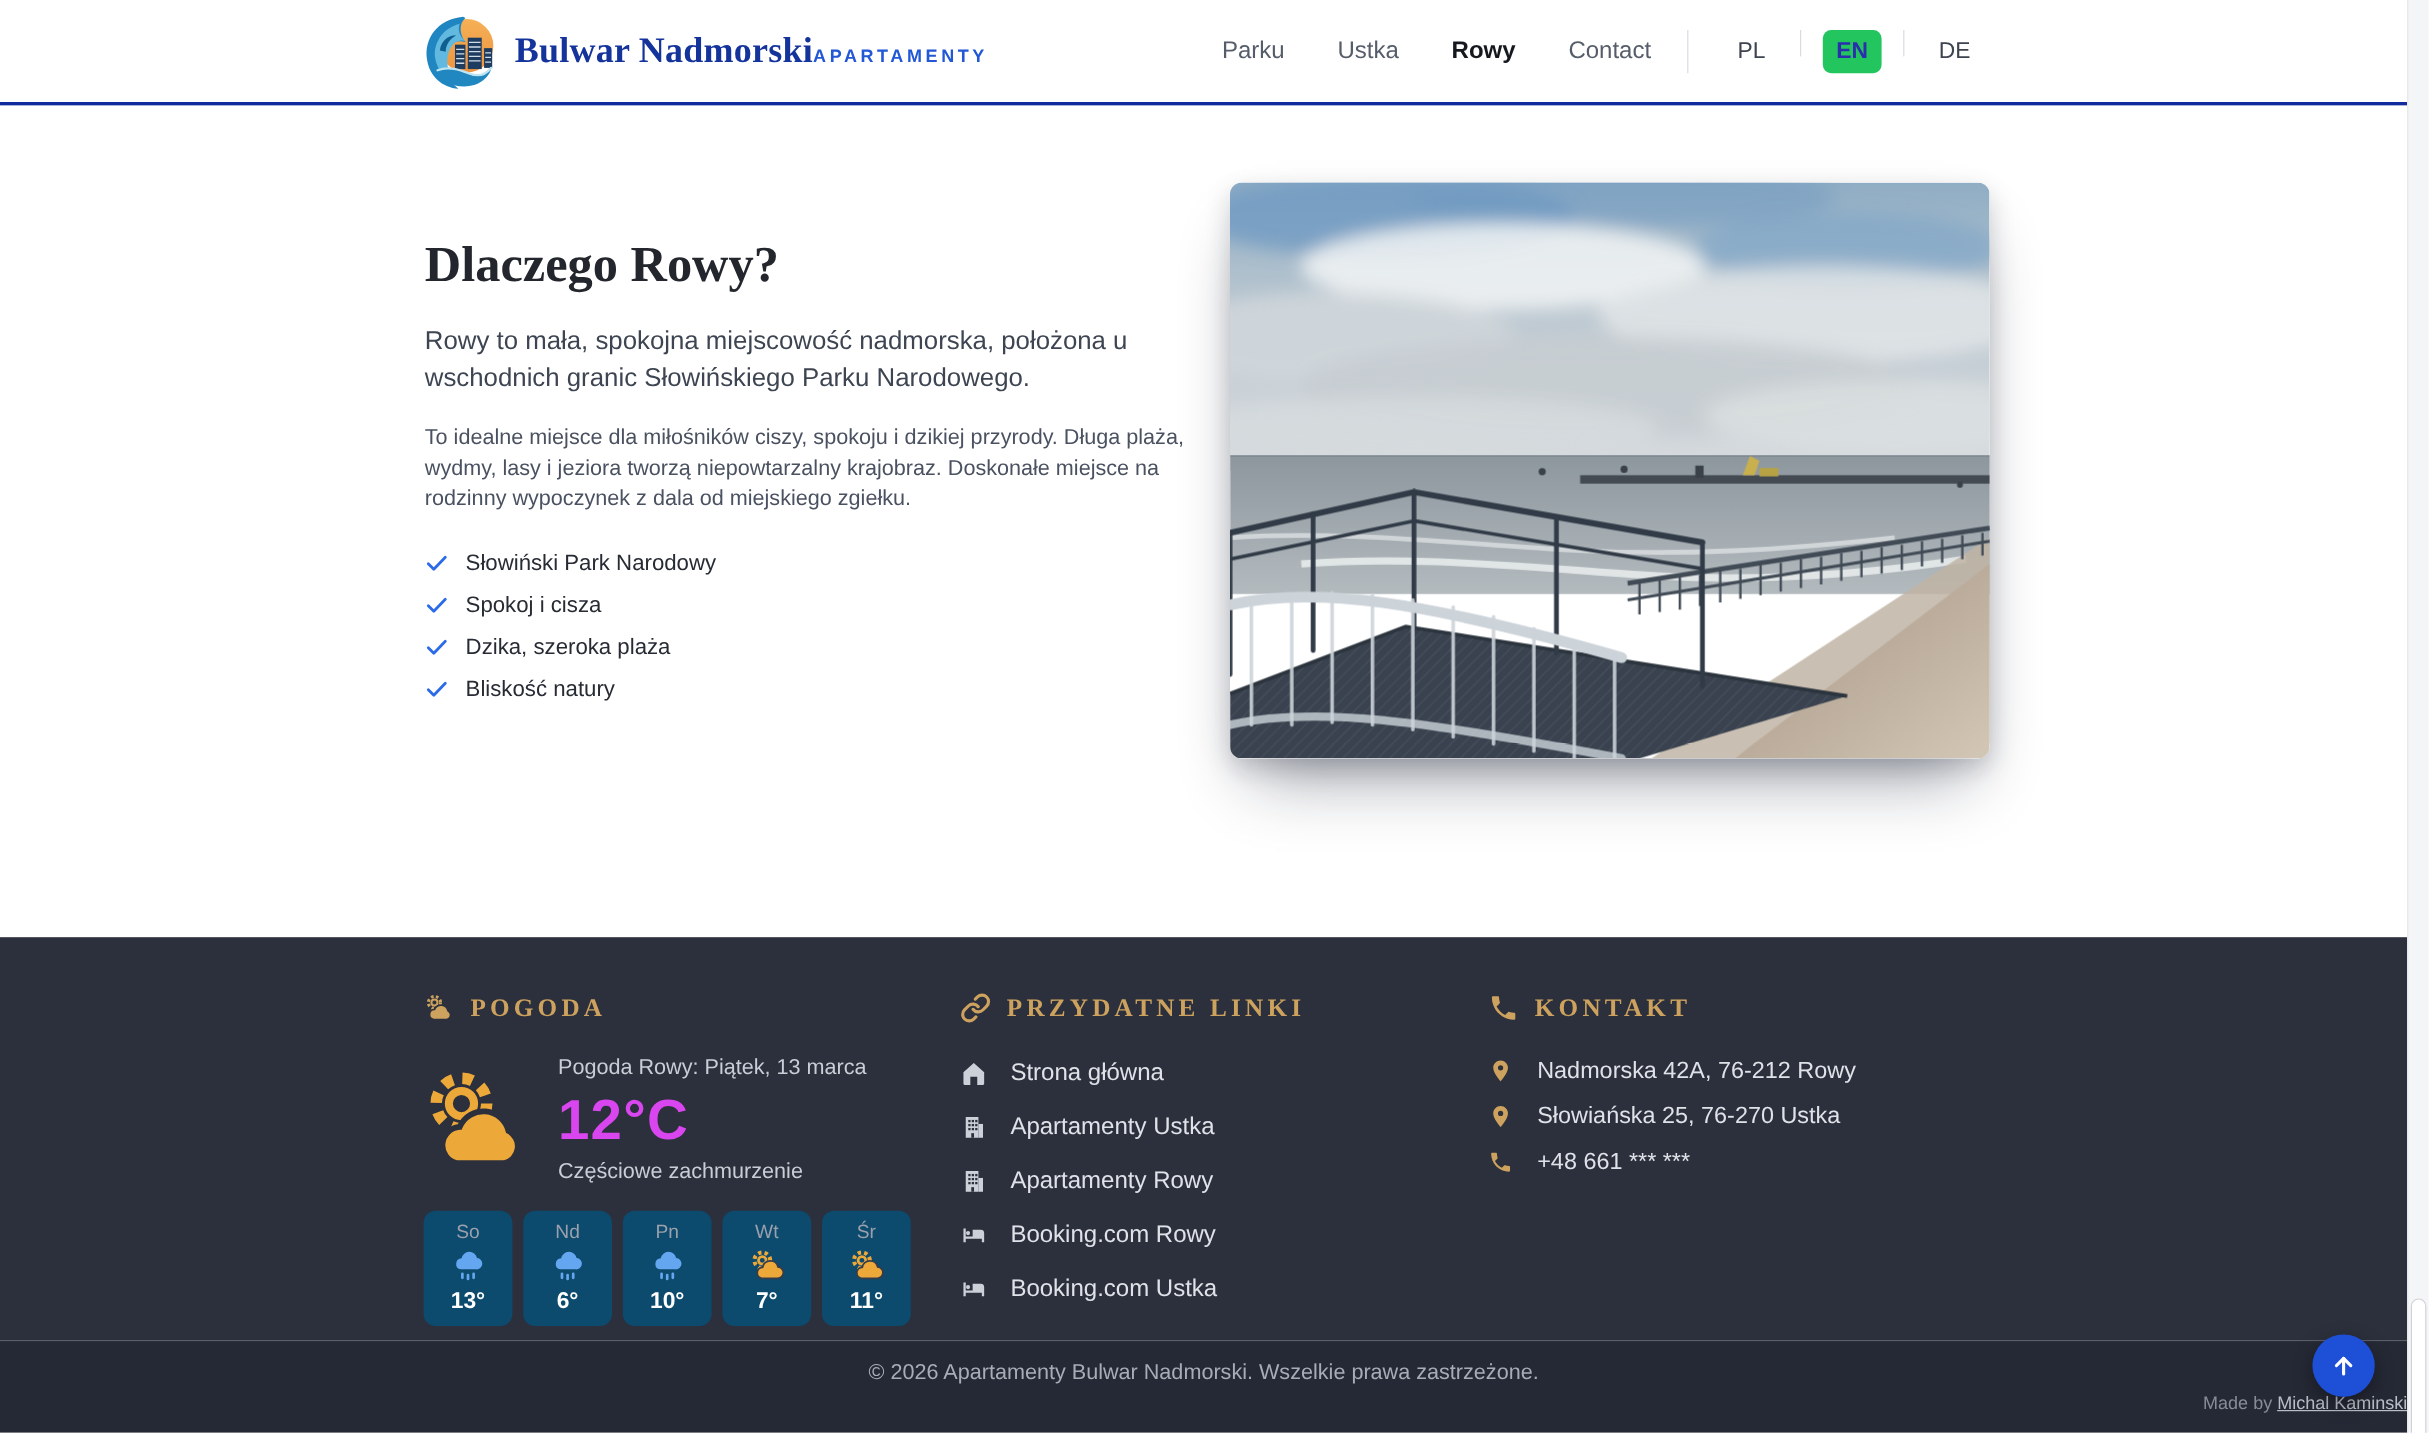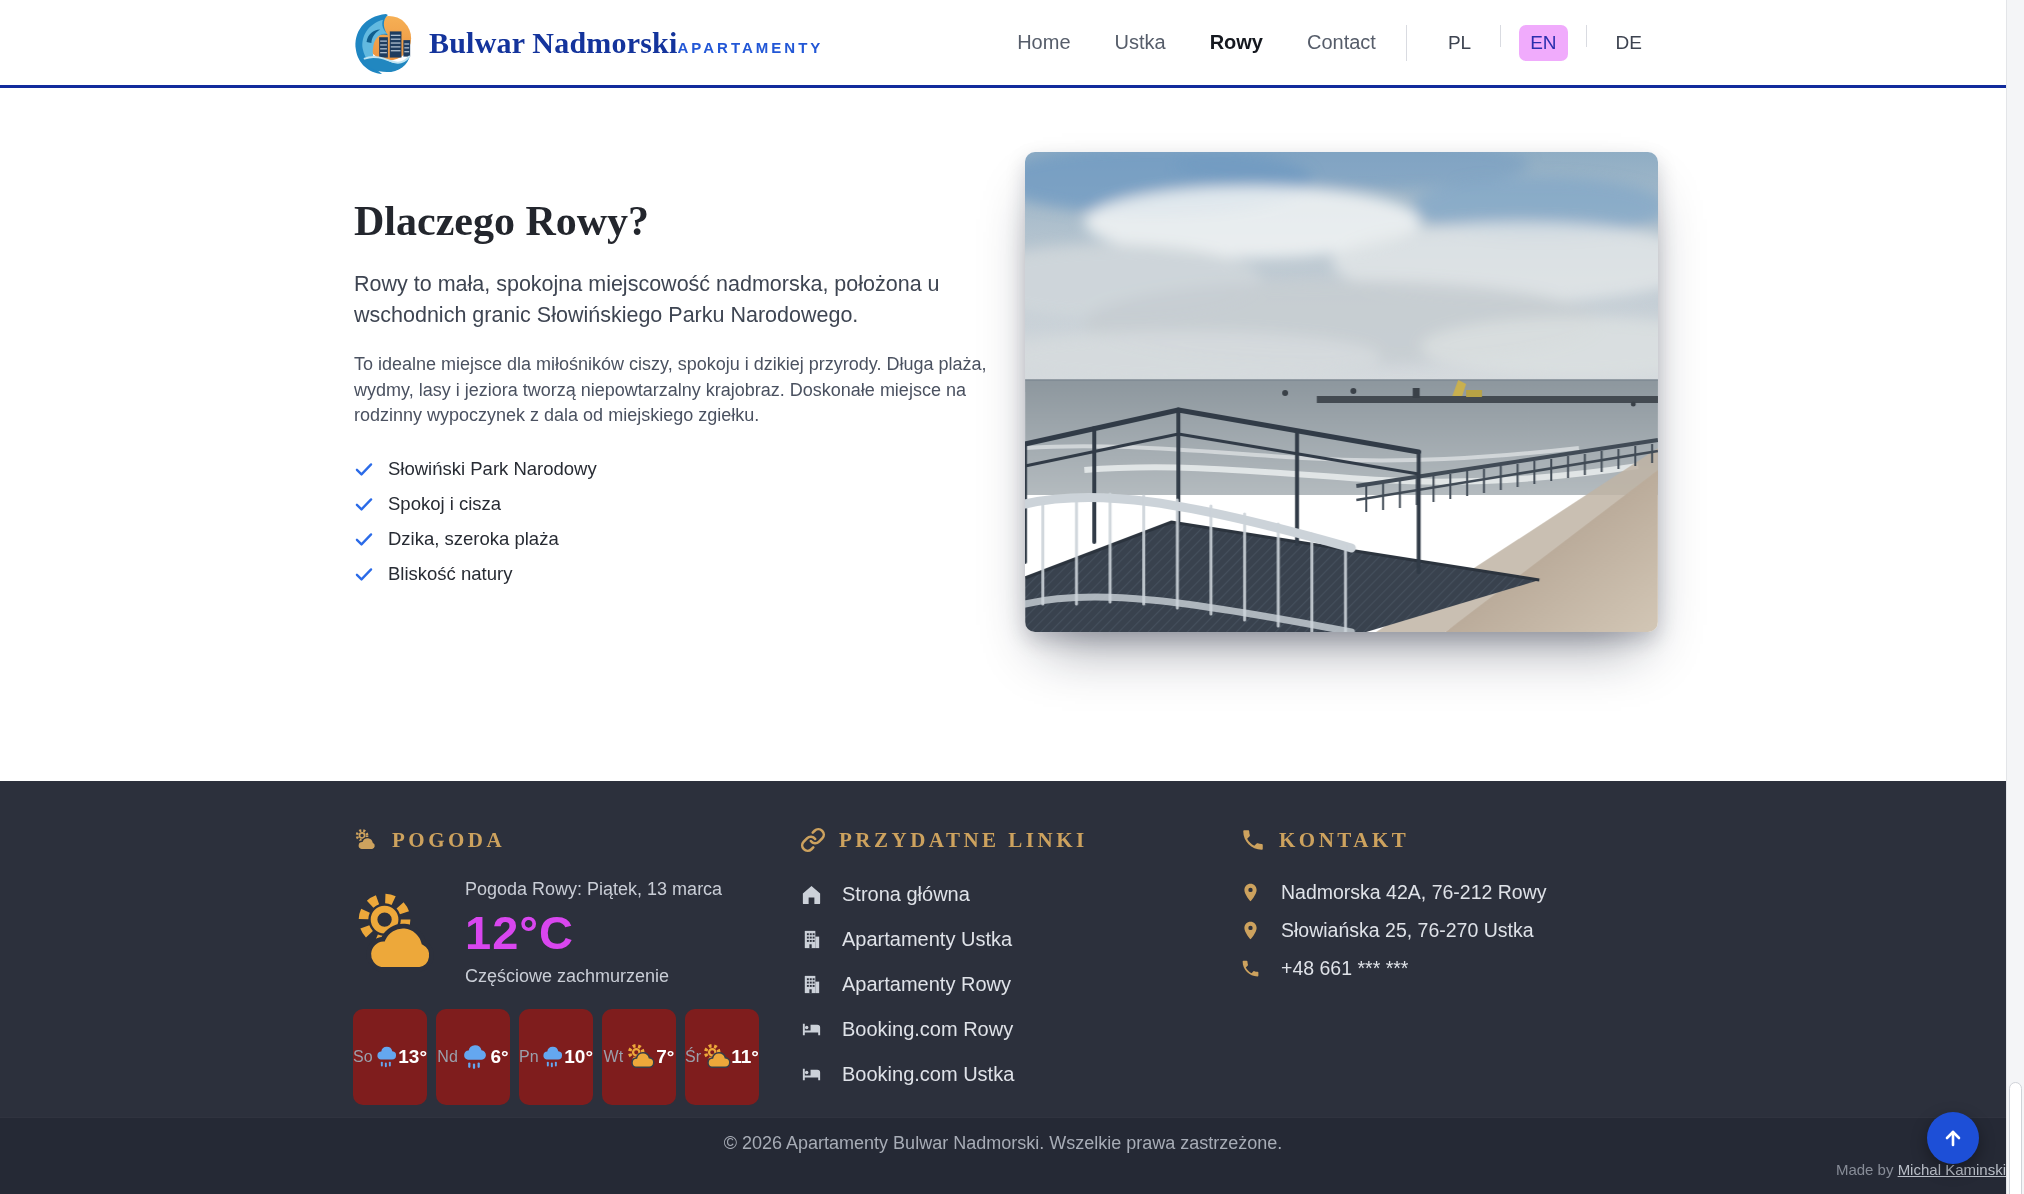--- a/index.html
+++ b/index.html
@@ -19,21 +19,21 @@
   .logo-text { display:flex; align-items:baseline; gap:0; }
   .logo-title { font-family:"Liberation Serif", serif; font-weight:700; font-size:30px; color:#14349c; letter-spacing:.2px; }
   .logo-subtitle { font-size:15px; font-weight:700; letter-spacing:3px; color:#2257d6; }
   .header-right { display:flex; align-items:center; }
   .nav { display:flex; align-items:center; gap:44px; }
   .nav a { font-size:20px; color:#565d6a; text-decoration:none; cursor:pointer; }
   .nav a.active { color:#15181f; font-weight:700; }
   .header-divider { width:1px; height:36px; background:#d9dbe1; margin:0 30px; }
   .langs { display:flex; align-items:flex-start; gap:12px; }
   .lang { font-size:19px; color:#3d4350; padding:7px 11px; border-radius:7px; text-decoration:none; cursor:pointer; }
-  .lang.active { background:#f0abfc; color:#2b2fae; font-weight:400; }
+  .lang.active { background:#22c55e; color:#2b2fae; font-weight:700; }
   .lang-sep { width:1px; height:22px; background:#d9dbe1; margin:0 6px; }
 
   
   .hero { height:693px; background:#fff; }
   .hero .container { height:100%; }
   .hero-text { position:absolute; left:1px; top:109px; width:668px; }
   .hero-text h1 { font-family:"Liberation Serif", serif; font-size:42px; font-weight:700; color:#23262d; margin-bottom:24px; }
   .lead { font-size:21.5px; line-height:1.45; color:#3e4552; margin-bottom:21px; }
   .body-text { font-size:18px; line-height:1.42; color:#4a5160; margin-bottom:29px; width:655px; }
   .features { list-style:none; }
@@ -52,22 +52,22 @@
   .col-title { display:flex; align-items:center; gap:13px; color:#cda25e;
     font-family:"Liberation Serif", serif; font-weight:700; font-size:21px; letter-spacing:3.5px; }
   .col-title svg { width:26px; height:26px; flex:0 0 auto; }
 
   .weather-now { display:flex; align-items:center; gap:24px; margin-top:26px; }
   .weather-big-icon { width:88px; height:82px; }
   .weather-report { font-size:18px; color:#c9cdd6; }
   .weather-temp { font-size:47px; font-weight:700; color:#d946ef; margin:5px 0 6px; letter-spacing:1px; }
   .weather-cond { font-size:18px; color:#c9cdd6; }
   .forecast { display:flex; gap:9px; margin-top:22px; }
-  .forecast-card { width:74px; height:96px; background:#7f1d1d; border-radius:10px;
-    display:flex; flex-direction:row; align-items:center; justify-content:space-evenly; padding:6px 0; }
+  .forecast-card { width:74px; height:96px; background:#0c4a6e; border-radius:10px;
+    display:flex; flex-direction:column; align-items:center; justify-content:space-evenly; padding:6px 0; }
   .forecast-day { font-size:16px; color:#9aa0ac; }
   .forecast-card svg { width:30px; height:30px; }
   .forecast-temp { font-size:19px; font-weight:700; color:#fff; }
 
   .link-list { list-style:none; margin-top:30px; }
   .link-list li { display:flex; align-items:center; gap:19px; margin-bottom:22px; cursor:pointer; }
   .link-list svg { width:23px; height:23px; flex:0 0 auto; }
   .link-label { font-size:20px; color:#dfe2e8; }
 
   .contact-list { list-style:none; margin-top:28px; }
@@ -135,21 +135,21 @@
             <path d="M12,47 C22,43 32,47 40,50 C48,53 54,50 58,45" fill="none" stroke="#bfe4f2" stroke-width="2" stroke-linecap="round"></path>
           </svg>
         </span>
         <span class="logo-text">
           <span class="logo-title">Bulwar Nadmorski</span>
           <span class="logo-subtitle">APARTAMENTY</span>
         </span>
       </a>
       <div class="header-right">
         <nav class="nav">
-          <a>Home</a>
+          <a>Parku</a>
           <a>Ustka</a>
           <a class="active">Rowy</a>
           <a>Contact</a>
         </nav>
         <span class="header-divider"></span>
         <div class="langs">
           <a class="lang">PL</a>
           <span class="lang-sep"></span>
           <a class="lang active">EN</a>
           <span class="lang-sep"></span>

